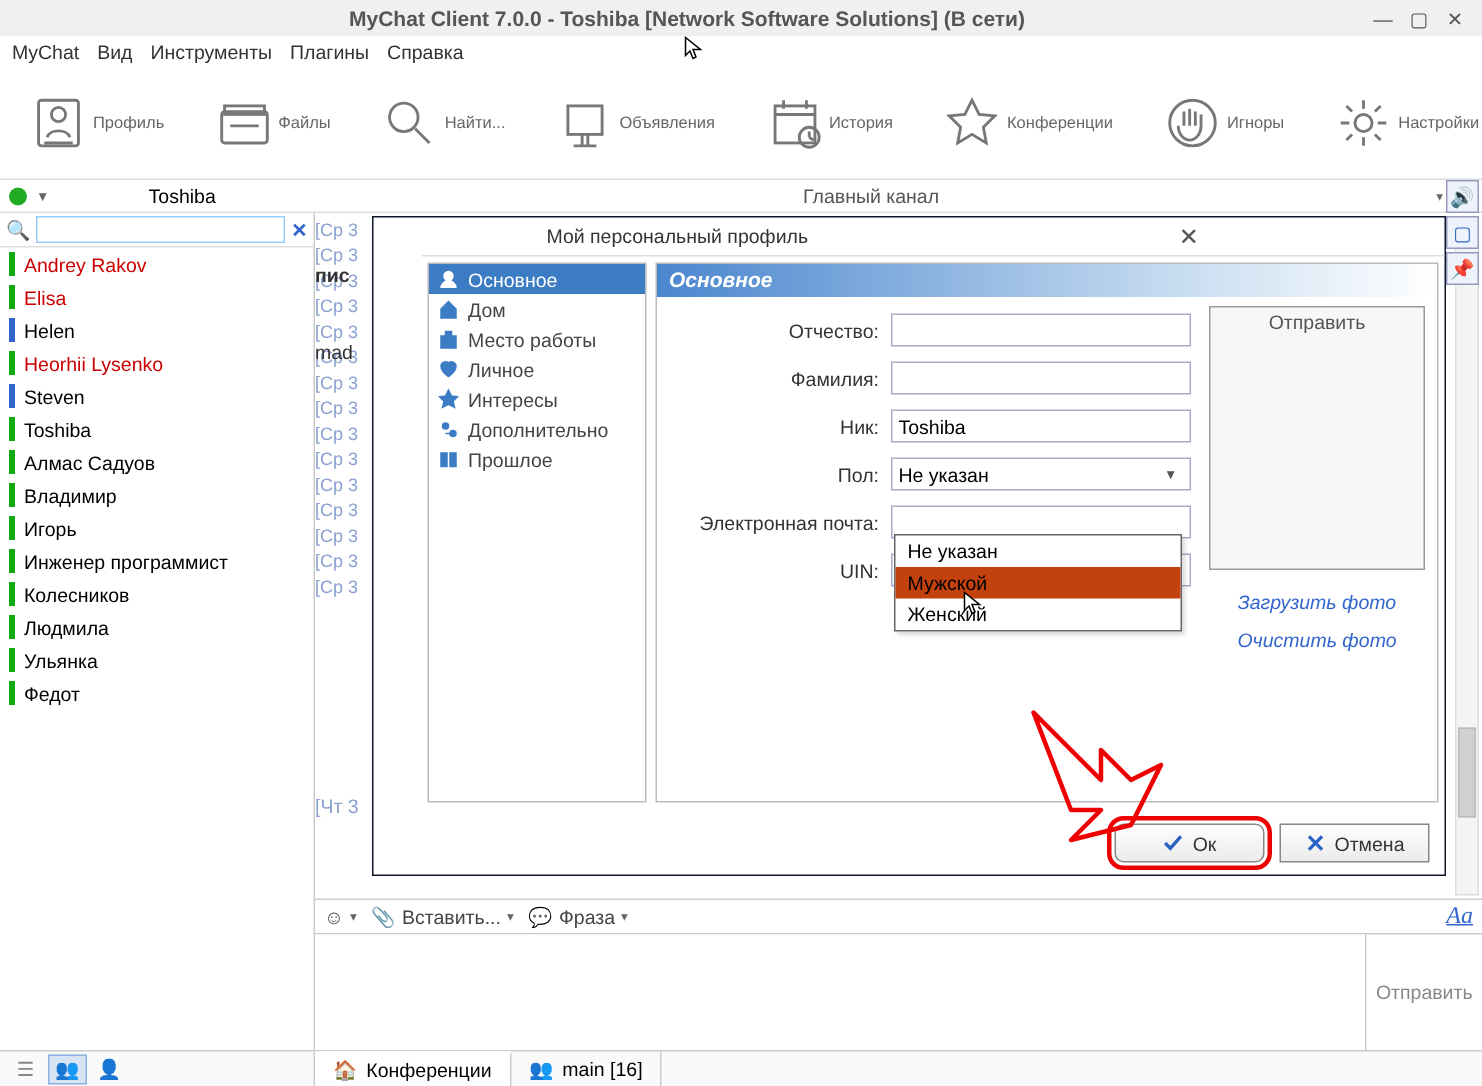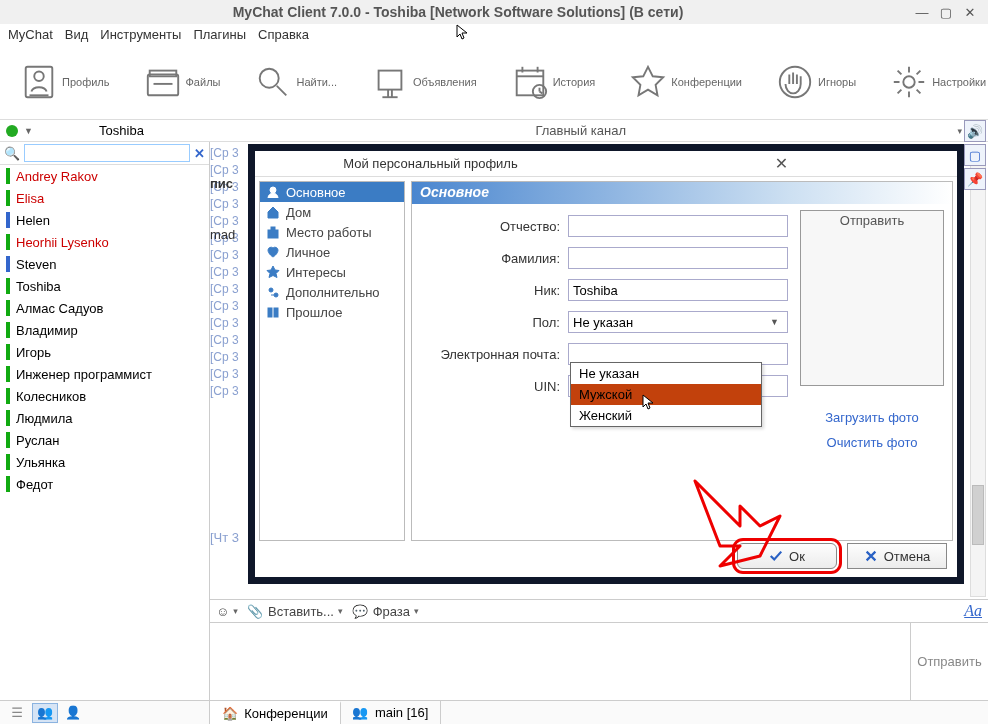--- a/index.html
+++ b/index.html
@@ -35,36 +35,36 @@
 .contact .bar-b { width:4px; height:16px; background:#36c; margin-right:6px; }
 .contact.red { color:#c00; }
 .contact.black { color:#000; }
 
 .main { flex:1; position:relative; display:flex; flex-direction:column; }
 .chat-body { flex:1; position:relative; padding: 2px 4px 2px 2px; overflow:hidden; }
 .chat-lines { position:absolute; top:0; left:0; width: 40px; padding-top:4px;}
 .chat-lines div { color:#8aa0d0; font-size:12px; height:17px; white-space:nowrap; }
 .chat-msg { position:absolute; left:0; top:0; color:#333;}
 
-.dialog { position:absolute; left: 38px; top: 2px; width: 716px; height: 440px; background:#fff; border:7px solid #0f172a; z-index:10; }
+.dialog { position:absolute; left: 38px; top: 2px; width: 716px; height: 440px; background:#fff; border:1px solid #0f172a; z-index:10;padding-left:32px; }
 .dialog-title { height:26px; display:flex; align-items:center; border-bottom:1px solid #ddd; }
 .dialog-title span { flex:1; text-align:center; color:#333; }
 .dialog-title .close { width:30px; text-align:center; cursor:pointer; color:#555; font-size:16px; }
 .dialog-body { display:flex; height: 368px; padding: 4px; gap: 6px; }
 .dlg-nav { width: 146px; border:1px solid #bbb; background:#fff; }
 .dlg-nav-item { display:flex; align-items:center; height:20px; padding:0 6px; gap:6px; cursor:pointer; color:#444; }
 .dlg-nav-item.active { background:#3b7cc4; color:#fff; }
 .dlg-nav-item svg { width:14px; height:14px; }
 .dlg-main { flex:1; border:1px solid #bbb; position:relative; padding:0; }
 .dlg-header { height:22px; background: linear-gradient(to right,#4a86cf,#cde0f2 70%,#fff); color:#fff; font-style:italic; font-weight:bold; padding:2px 8px; font-size:14px; }
 .dlg-content { display:flex; padding: 6px; gap:10px; }
 .form-col { flex:1; }
 .photo-col { width:148px; display:flex; flex-direction:column; align-items:center; }
 .photo-box { width:144px; height:176px; border:1px solid #999; background:#f7f7f7; display:flex; justify-content:center; padding-top:2px; color:#555;}
-.photo-links { margin-top:24px; display:flex; flex-direction:column; gap:10px; align-items:center;}
+.photo-links { margin-top:14px; display:flex; flex-direction:column; gap:10px; align-items:center;font-style:italic;}
 .photo-links a { color:#36c; cursor:pointer; text-decoration:none; }
 
 .form-row { display:flex; align-items:center; height:32px; }
 .form-row label { width: 150px; text-align:right; padding-right:8px; color:#333; }
 .form-row input, .form-row .select { flex:1; border:1px solid #aac; padding:2px 4px; height:22px; background:#fff; }
 .select { display:flex; align-items:center; justify-content:space-between; cursor:pointer; background: linear-gradient(#eff4fb,#dbe7f5); }
 .select .arr { font-size:9px; color:#555; padding:0 4px; }
 
 .dropdown-pop { position:absolute; border:1px solid #666; background:#fff; z-index:50; box-shadow: 2px 2px 3px rgba(0,0,0,.15); }
 .dropdown-pop div { padding:3px 8px; cursor:pointer; }
@@ -241,24 +241,20 @@
           <span class="bar-g"></span>
           <span>Инженер программист</span>
         </div>
         <div class="contact black">
           <span class="bar-g"></span>
           <span>Колесников</span>
         </div>
         <div class="contact black">
           <span class="bar-g"></span>
           <span>Людмила</span>
-        </div>
-        <div class="contact black">
-          <span class="bar-g"></span>
-          <span>Руслан</span>
         </div>
         <div class="contact black">
           <span class="bar-g"></span>
           <span>Ульянка</span>
         </div>
         <div class="contact black">
           <span class="bar-g"></span>
           <span>Федот</span>
         </div>
       </div>

